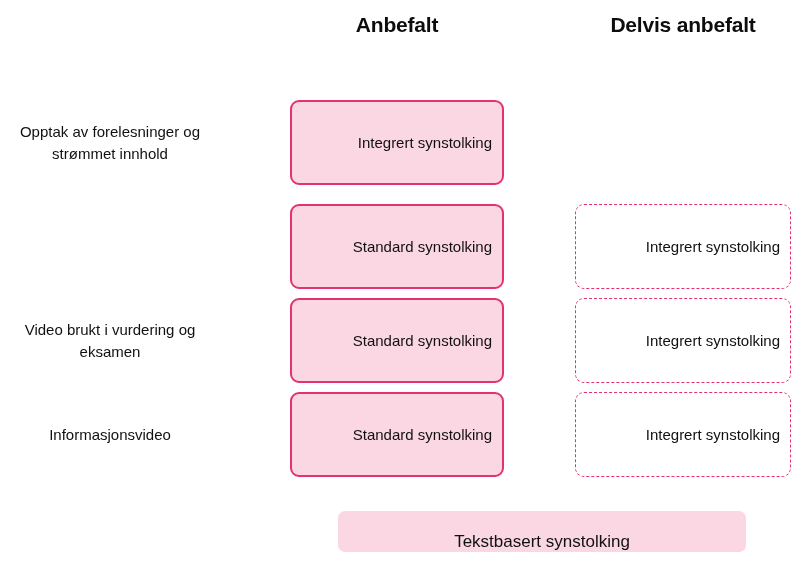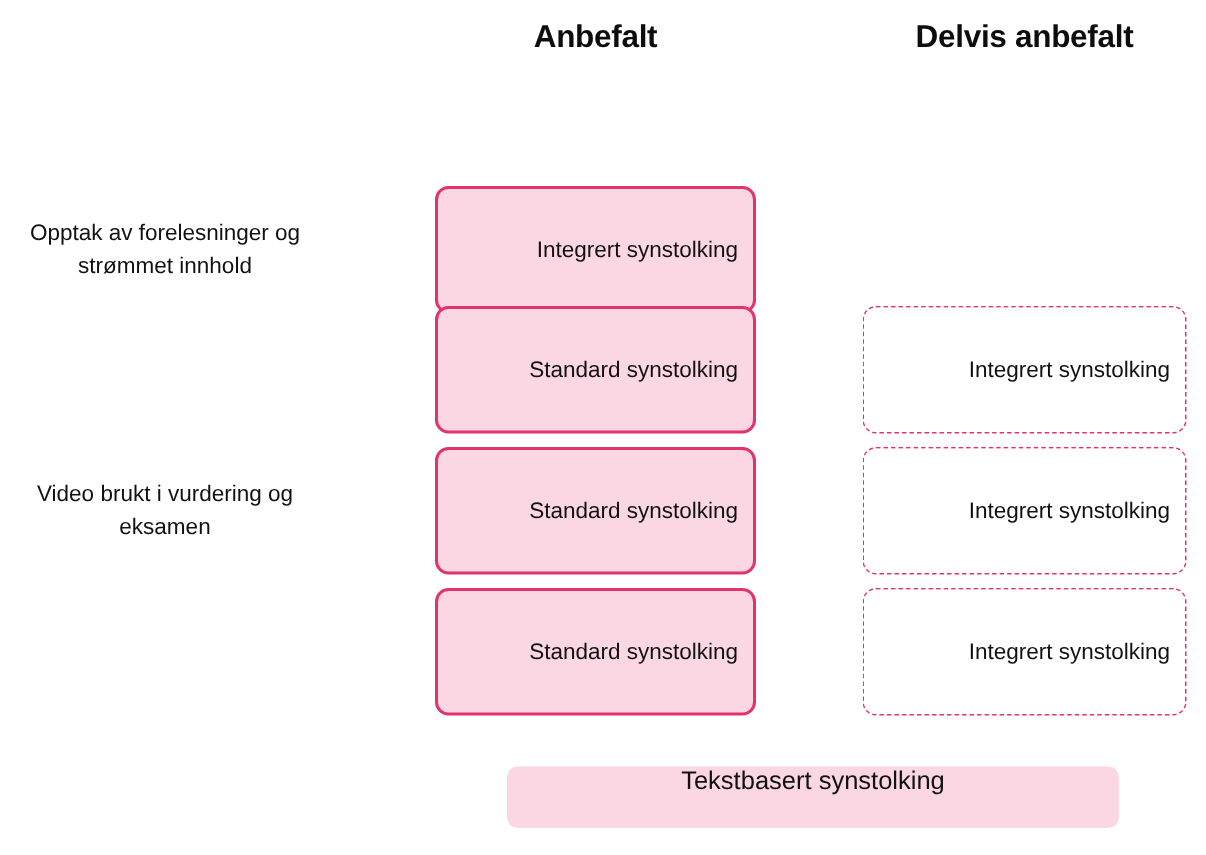--- a/index.html
+++ b/index.html
@@ -106,41 +106,41 @@
   
   .footer-bar {
     position: absolute;
     left: 338px;
     top: 511px;
     width: 408px;
     height: 41px;
     background: #fbd7e4;
     border-radius: 7px;
     display: flex;
-    align-items: flex-start;
+    align-items: flex-end;
     justify-content: center;
   }
   .footer-bar .footer-text {
     font-size: 17px;
     color: #111111;
     text-align: center;
   }
 </style>
 </head>
 <body>
 
 <div id="matrix">
 
   <div class="header-row">
     <div class="col-header c2">Delvis anbefalt</div>
     <div class="col-header c1">Anbefalt</div>
   </div>
 
   <div class="grid" id="grid">
-      <div class="row" style="top: 124px; height: 85px;">
+      <div class="row" style="top: 100px; height: 85px;">
         <div class="row-label">Opptak av forelesninger og strømmet innhold</div>
         <div class="cell col1 filled">
           <span class="cell-text">Integrert synstolking</span>
         </div>
         <div class="cell col2 empty"></div>
       </div>
       <div class="row" style="top: 204px; height: 85px;">
         <div class="cell col1 filled">
           <span class="cell-text">Standard synstolking</span>
         </div>
@@ -151,20 +151,21 @@
       <div class="row" style="top: 298px; height: 85px; padding-left: 12px;">
         <div class="row-label">Video brukt i vurdering og eksamen</div>
         <div class="cell col1 filled">
           <span class="cell-text">Standard synstolking</span>
         </div>
         <div class="cell col2 dashed">
           <span class="cell-text">Integrert synstolking</span>
         </div>
       </div>
       <div class="row" style="top: 392px; height: 85px;">
+        <div class="row-label">Informasjonsvideo</div>
         <div class="cell col1 filled">
           <span class="cell-text">Standard synstolking</span>
         </div>
         <div class="cell col2 dashed">
           <span class="cell-text">Integrert synstolking</span>
         </div>
       </div>
     </div>
 
   <div class="footer-bar">

